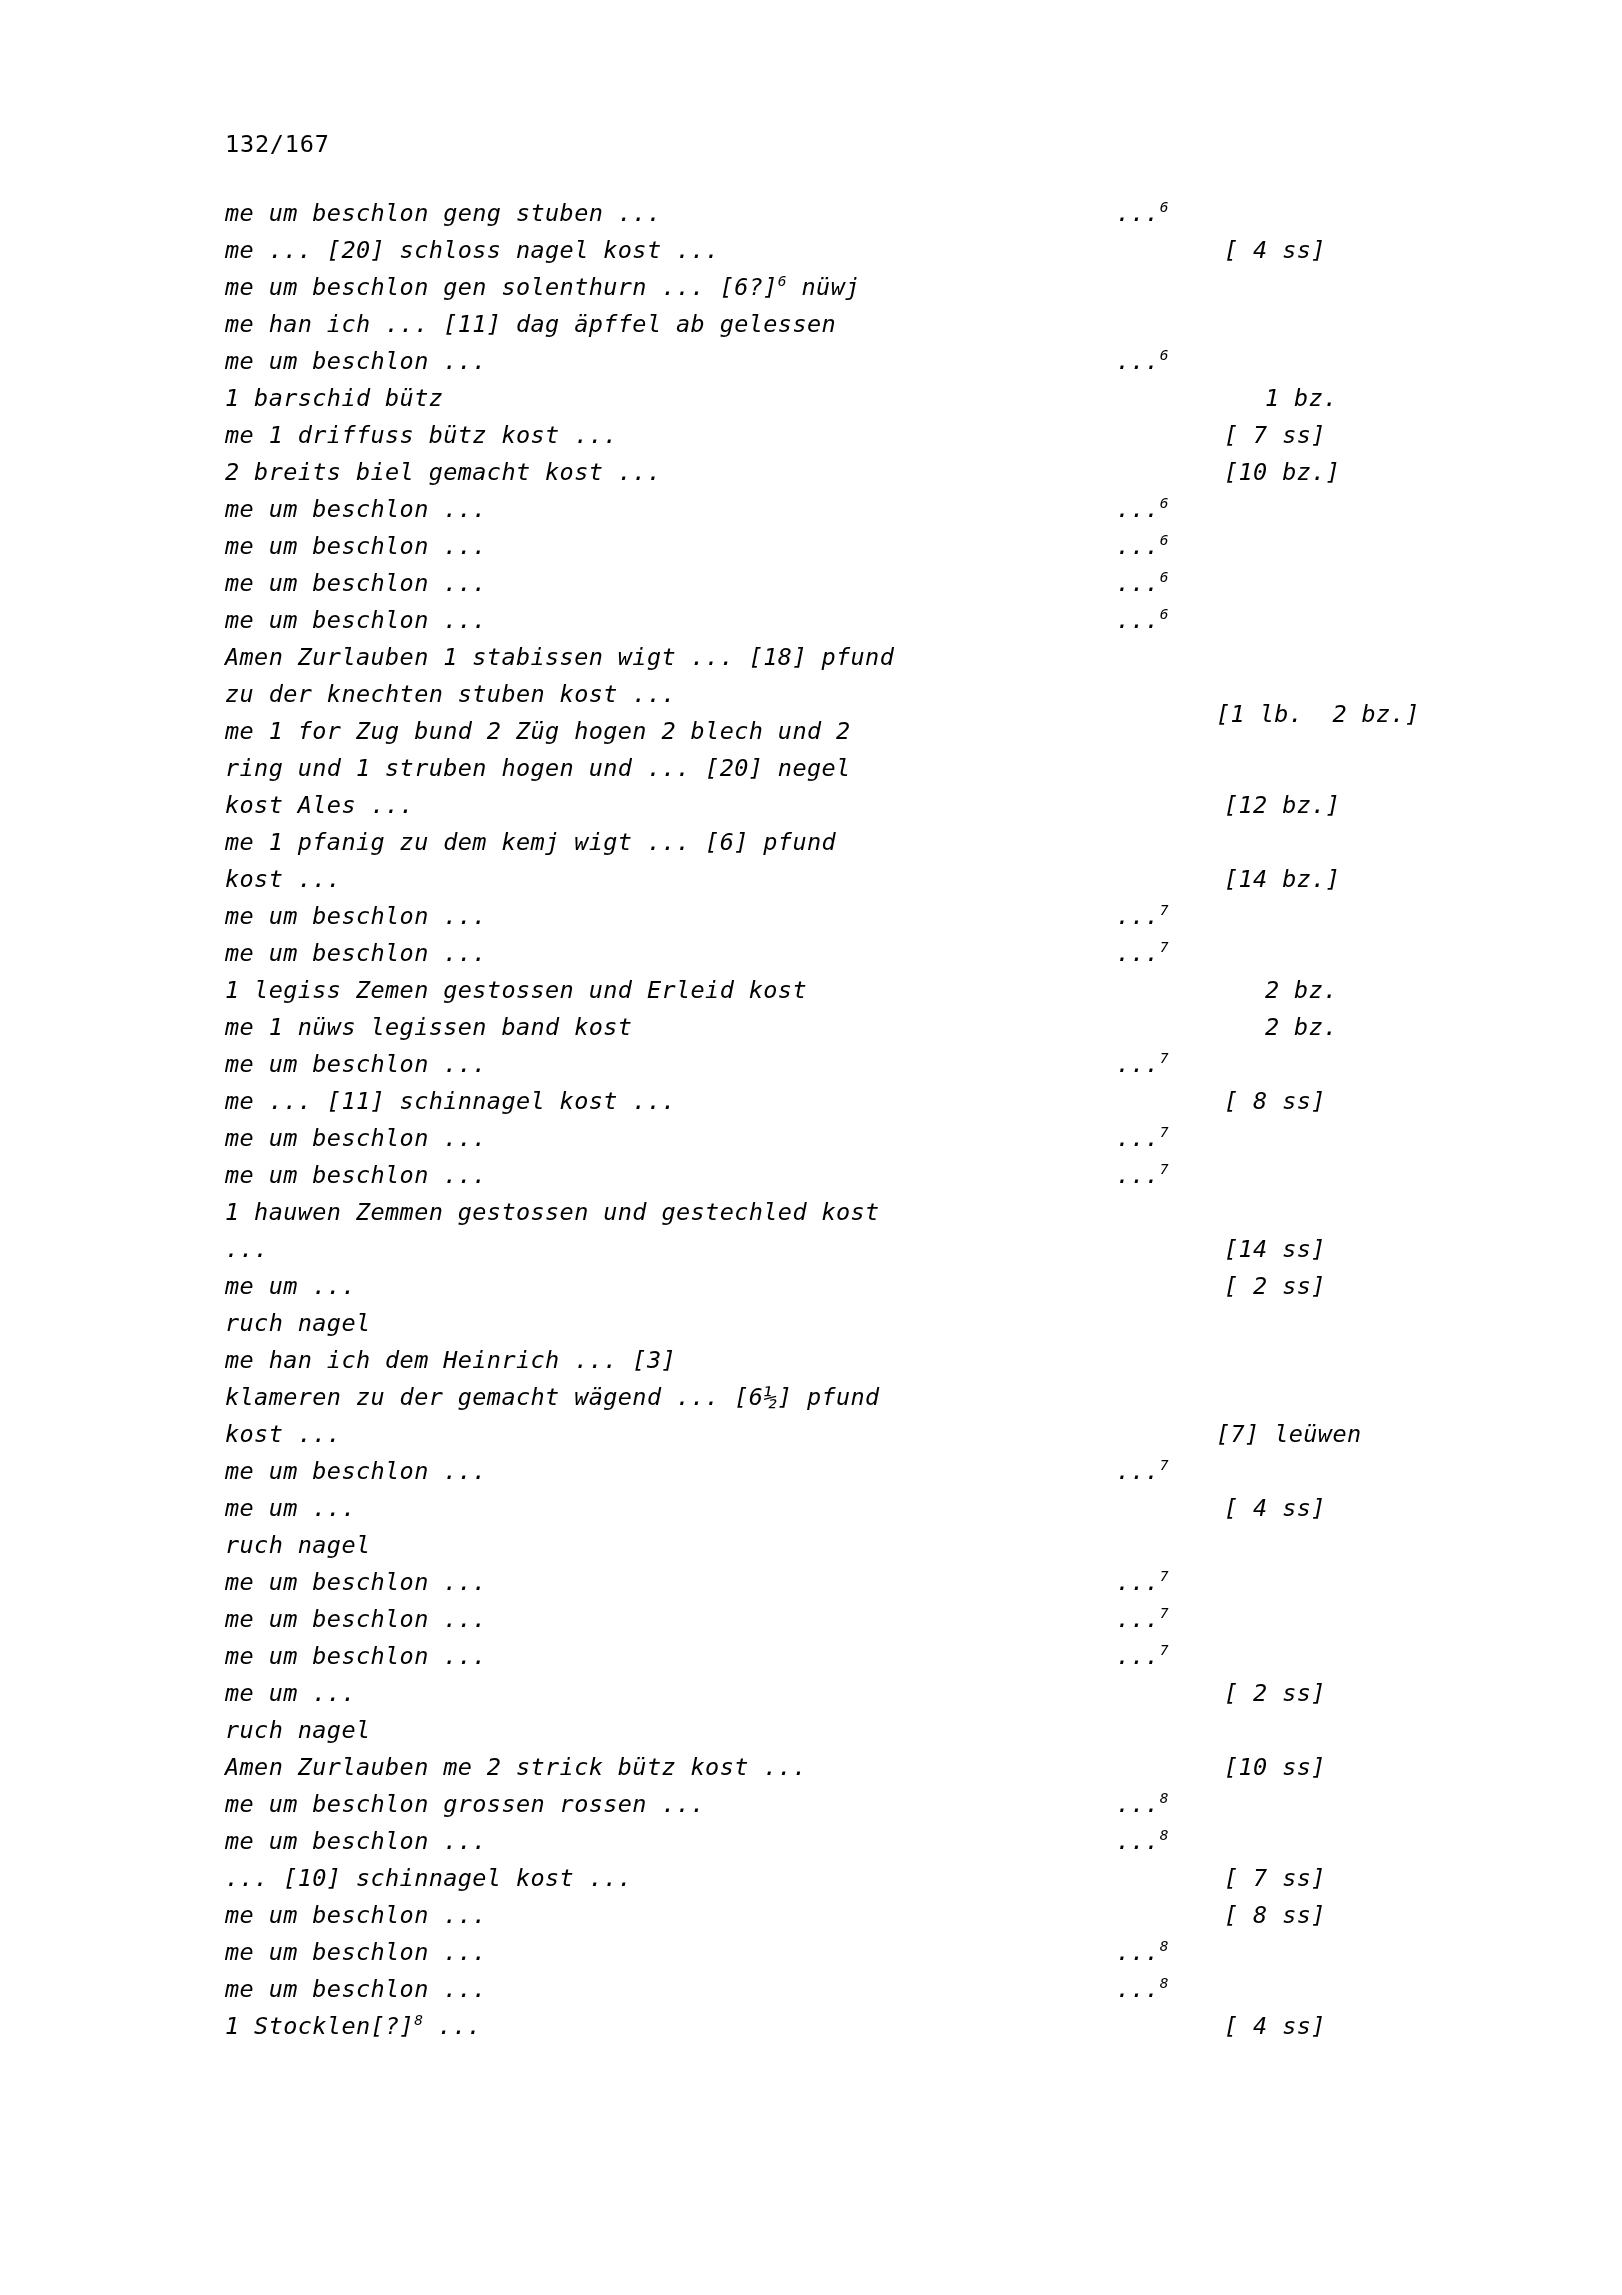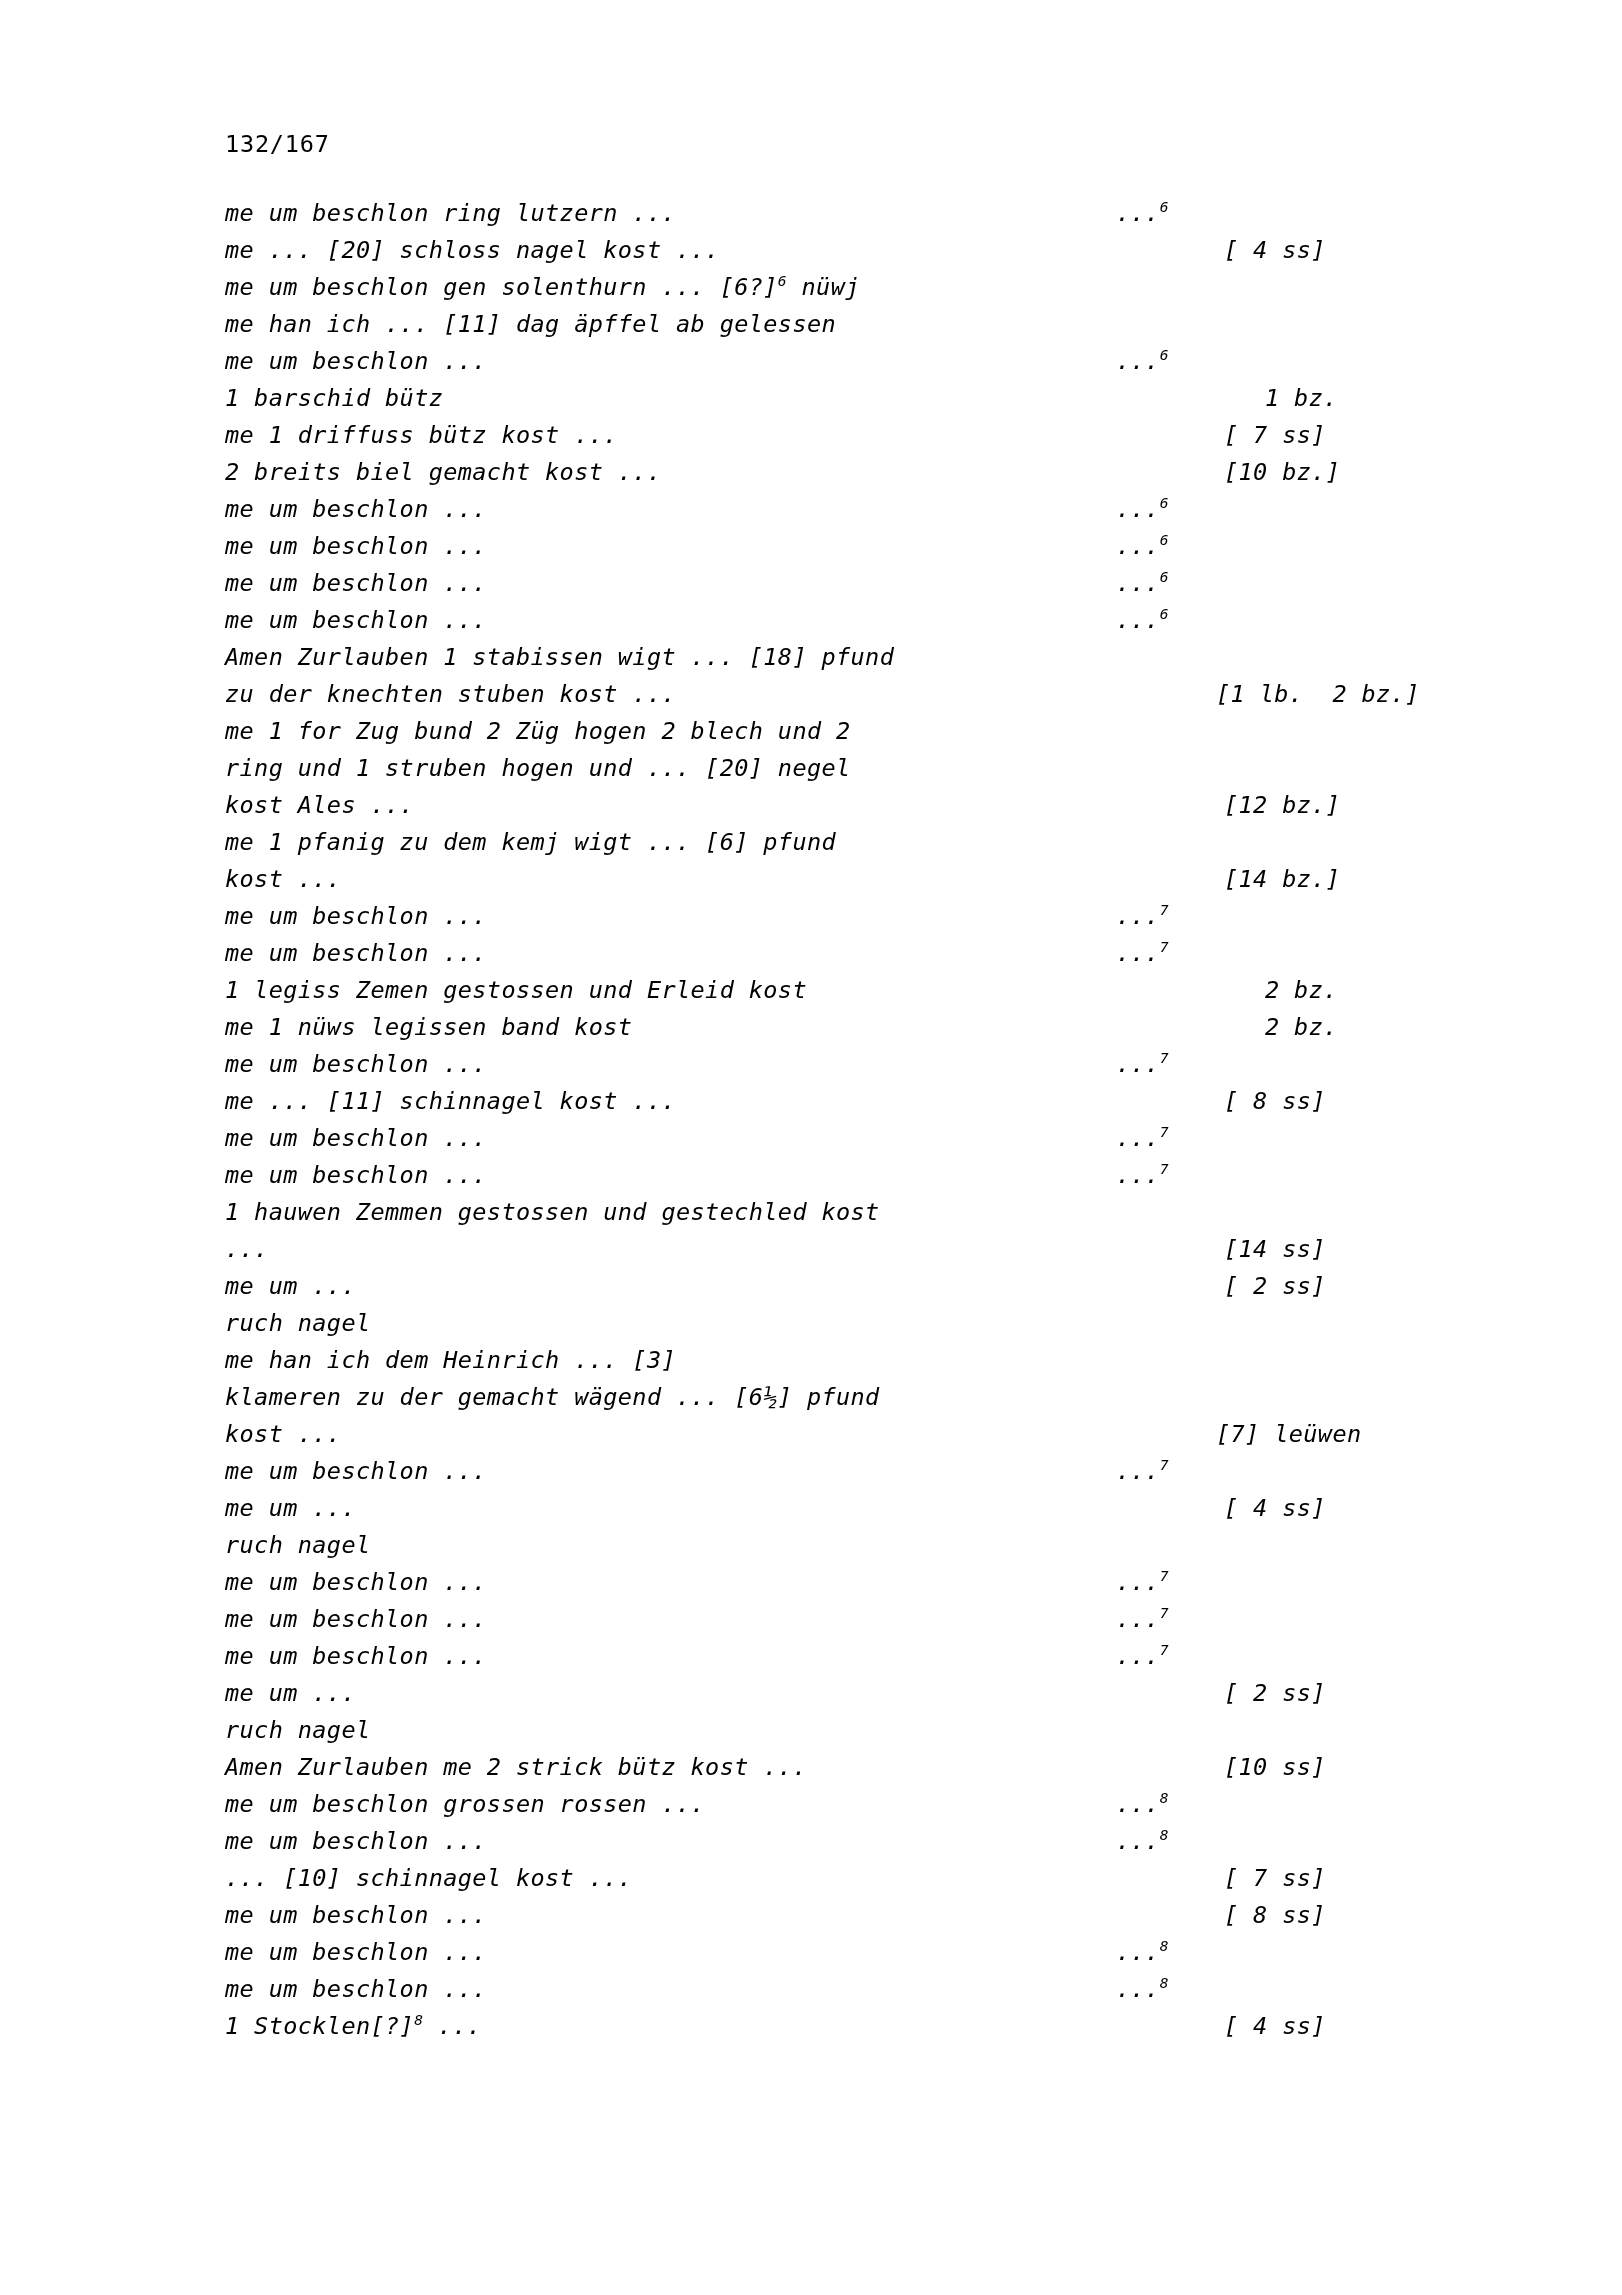--- a/index.html
+++ b/index.html
@@ -53,35 +53,35 @@
   .amt {
     position: absolute;
     top: 0;
     white-space: pre;
     text-align: left;
   }
   
   .col-dots { left: 891px; }
   .col-brk  { left: 999px; }
   .col-bz   { left: 1040px; }
-  .col-lb   { left: 991px; }
+  .col-lb   { left: 991px; margin-top: 20px; }
   .col-lew  { left: 991px; }
   sup {
     font-size: 0.62em;
     vertical-align: super;
     line-height: 0;
   }
 </style>
 </head>
 <body>
 
 <div class="page">
   <div class="folio">132/167</div>
   <div class="body-block">
-      <div class="line"><span class="txt">me um beschlon ring lutzern ...</span><span class="amt col-dots">...<sup>6</sup></span></div>
+      <div class="line"><span class="txt">me um beschlon geng stuben ...</span><span class="amt col-dots">...<sup>6</sup></span></div>
       <div class="line"><span class="txt">me ... [20] schloss nagel kost ...</span><span class="amt col-brk">[ 4 ss]</span></div>
       <div class="line"><span class="txt">me um beschlon gen solenthurn ... [6?]<sup>6</sup> nüwj</span></div>
       <div class="line"><span class="txt">me han ich ... [11] dag äpffel ab gelessen</span></div>
       <div class="line"><span class="txt">me um beschlon ...</span><span class="amt col-dots">...<sup>6</sup></span></div>
       <div class="line"><span class="txt">1 barschid bütz</span><span class="amt col-bz">1 bz.</span></div>
       <div class="line"><span class="txt">me 1 driffuss bütz kost ...</span><span class="amt col-brk">[ 7 ss]</span></div>
       <div class="line"><span class="txt">2 breits biel gemacht kost ...</span><span class="amt col-brk">[10 bz.]</span></div>
       <div class="line"><span class="txt">me um beschlon ...</span><span class="amt col-dots">...<sup>6</sup></span></div>
       <div class="line"><span class="txt">me um beschlon ...</span><span class="amt col-dots">...<sup>6</sup></span></div>
       <div class="line"><span class="txt">me um beschlon ...</span><span class="amt col-dots">...<sup>6</sup></span></div>

